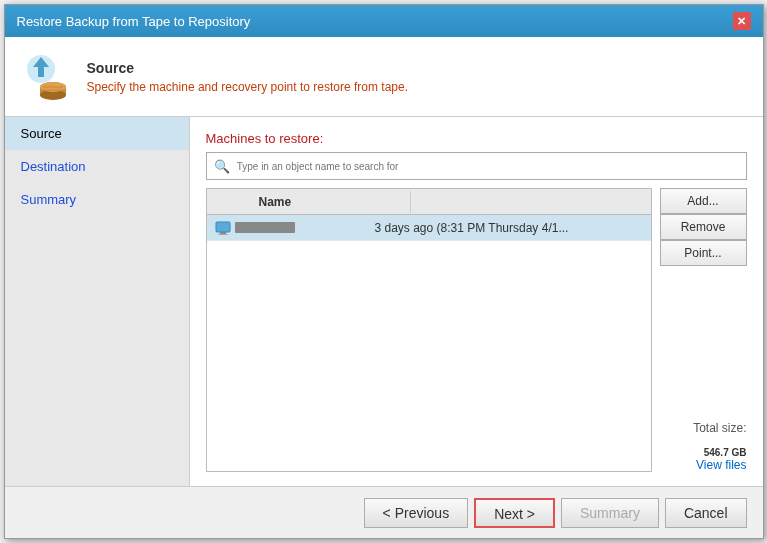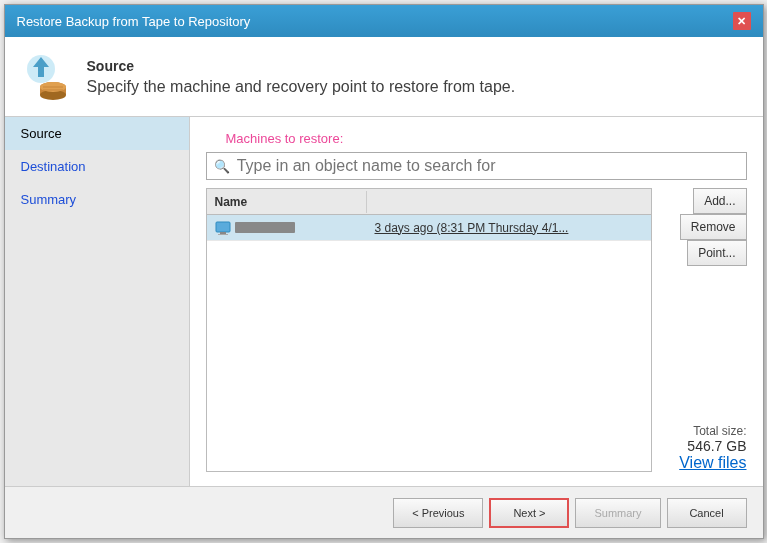--- a/index.html
+++ b/index.html
@@ -66,22 +66,22 @@
       margin-right: 14px;
       flex-shrink: 0;
     }
     .header-text h2 {
       font-size: 14px;
       font-weight: 600;
       color: #333;
       margin-bottom: 4px;
     }
     .header-text p {
-      font-size: 16px;
-      color: #404040;
+      font-size: 12px;
+      color: #c2410c;
     }
     .content-area {
       display: flex;
       flex: 1;
       overflow: hidden;
     }
     .sidebar {
       width: 185px;
       background: #e8e8e8;
       border-right: 1px solid #ccc;
@@ -102,61 +102,61 @@
     .main-panel {
       flex: 1;
       background: white;
       padding: 14px 16px;
       display: flex;
       flex-direction: column;
       overflow: hidden;
     }
     .machines-label {
       font-size: 13px;
-      color: #ec4899;
+      color: #b91c1c;
       margin-bottom: 6px;
       font-weight: normal;
-      margin-left: 20px;
     }
     .search-box {
       display: flex;
       align-items: center;
       border: 1px solid #aaa;
       background: white;
       padding: 4px 8px;
       margin-bottom: 8px;
       height: 28px;
     }
     .search-icon-wrap {
       color: #888;
       margin-right: 6px;
       font-size: 13px;
     }
     .search-input {
       border: none;
       outline: none;
       width: 100%;
-      font-size: 16px;
+      font-size: 10px;
       color: #999;
       background: transparent;
     }
     .table-area {
       flex: 1;
       border: 1px solid #bbb;
       overflow: hidden;
       display: flex;
       flex-direction: column;
     }
     .table-header {
       display: flex;
       background: #e9e9e9;
       border-bottom: 1px solid #bbb;
       height: 26px;
       align-items: center;
       flex-shrink: 0;
+      padding-left: 44px;
     }
     .th {
       padding: 4px 8px;
       font-size: 12px;
       font-weight: 600;
       color: #333;
       border-right: 1px solid #ccc;
     }
     .th-name { width: 160px; }
     .th-restore { flex: 1; }
@@ -180,21 +180,21 @@
       overflow: hidden;
       text-overflow: ellipsis;
       white-space: nowrap;
     }
     .td-name {
       width: 160px;
       display: flex;
       align-items: center;
       gap: 4px;
     }
-    .td-restore { flex: 1; text-decoration: underline; }
+    .td-restore { flex: 1; }
     .machine-icon {
       width: 16px;
       height: 16px;
       flex-shrink: 0;
     }
     .name-blurred {
       background: #888;
       width: 60px;
       height: 11px;
       display: inline-block;
@@ -227,54 +227,52 @@
       overflow: hidden;
     }
     .right-panel {
       display: flex;
       flex-direction: column;
       width: 95px;
       flex-shrink: 0;
       padding-left: 8px;
       justify-content: flex-start;
       padding-top: 0;
-      align-items: flex-end;
     }
     .total-size-area {
       margin-top: auto;
       text-align: right;
       padding-top: 8px;
       font-size: 12px;
     }
     .total-size-label { color: #555; }
-    .total-size-value { font-weight: normal; color: #333; font-size: 14px; }
+    .total-size-value { font-weight: bold; color: #333; font-size: 10px; margin-top: 12px; }
     .view-files-link {
       color: #0066cc;
-      text-decoration: underline;
-      cursor: pointer;
-      font-size: 16px;
+      cursor: pointer;
+      font-size: 12px;
     }
     .footer {
       background: #f0f0f0;
       border-top: 1px solid #ccc;
       padding: 10px 16px;
       display: flex;
       justify-content: flex-end;
       align-items: center;
       gap: 6px;
       height: 52px;
       flex-shrink: 0;
     }
     .footer-btn {
       background: linear-gradient(to bottom, #fafafa, #e0e0e0);
       border: 1px solid #adadad;
       color: #333;
       padding: 6px 18px;
       cursor: pointer;
-      font-size: 11px;
+      font-size: 14px;
       height: 30px;
       min-width: 80px;
     }
     .footer-btn:disabled {
       color: #aaa;
       cursor: default;
     }
     .footer-btn.next-btn {
       border: 2px solid #e05050;
       background: linear-gradient(to bottom, #fafafa, #e0e0e0);

